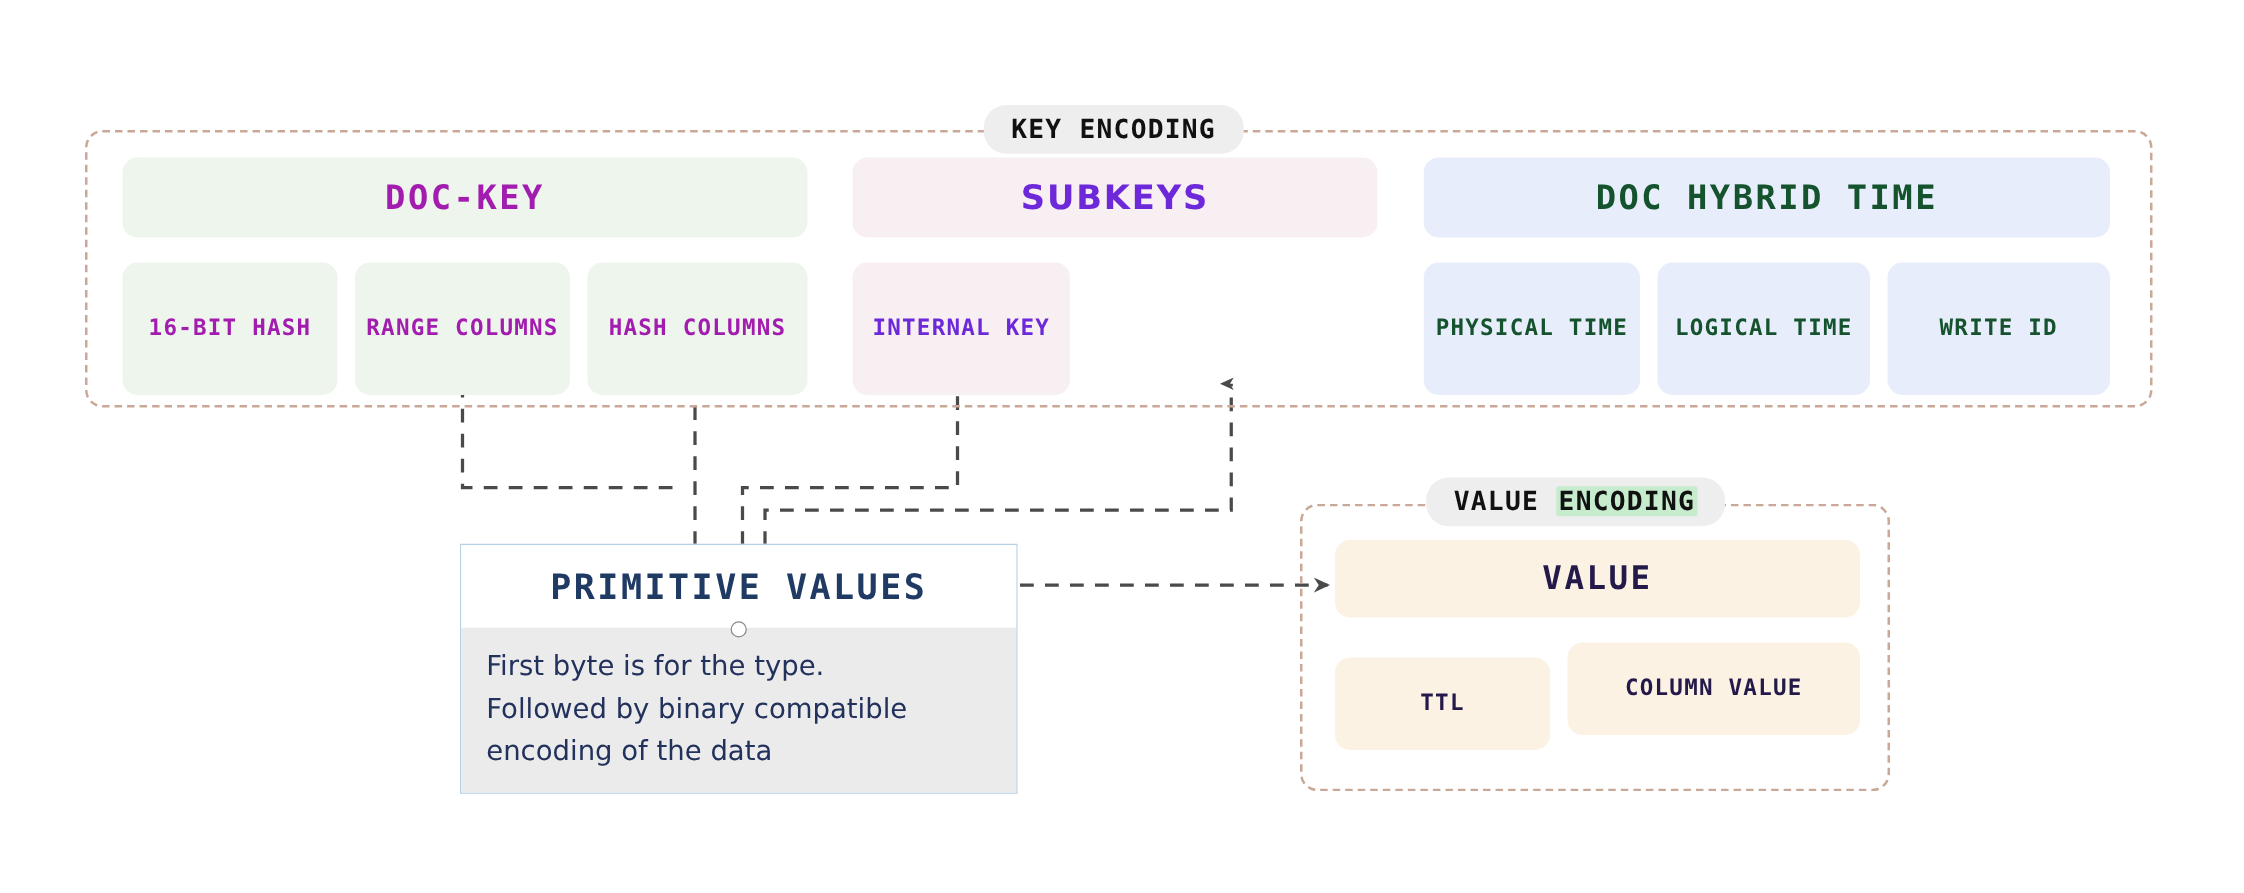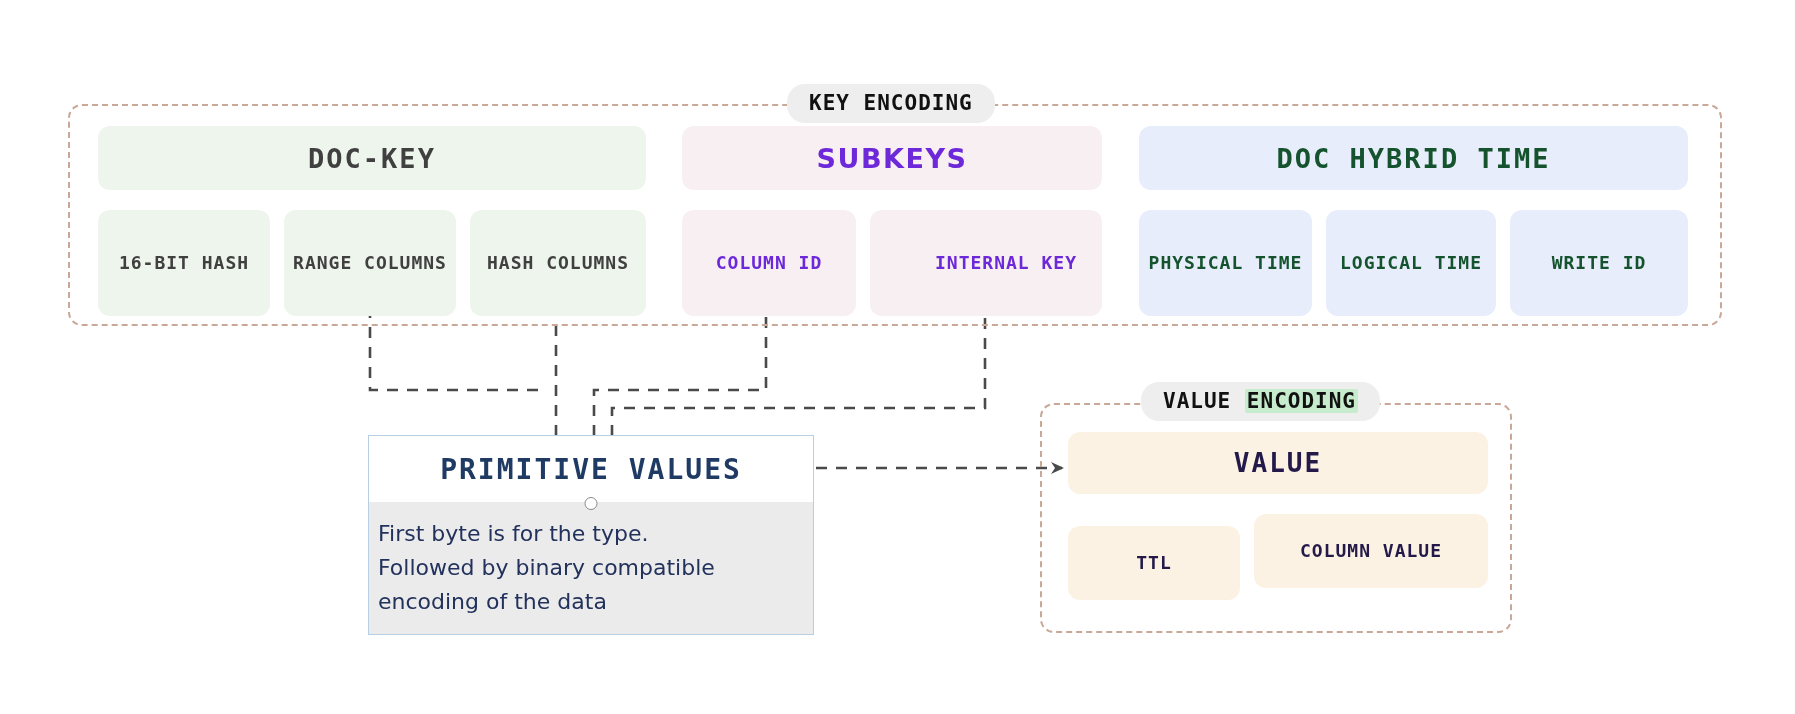--- a/index.html
+++ b/index.html
@@ -86,21 +86,21 @@
     justify-content: center;
     text-align: center;
     font-family: "DejaVu Sans Mono", monospace;
     font-size: 18px;
     font-weight: bold;
     letter-spacing: 1px;
     line-height: 1.45;
   }
 
   
-  .tone-green  { background: #eef5ec; color: #404040; }
+  .tone-green  { background: #eef5ec; color: #a21caf; }
   
   .tone-pink   { background: #f7eff2; color: #6d28d9; }
   
   .tone-blue   { background: #e7edfb; color: #14532d; }
   
   .tone-cream  { background: #fbf2e4; color: #241a4a; }
 
   
   #doc-key-col   { left: 98px;  top: 126px; width: 548px; }
   #subkeys-col   { left: 682px; top: 126px; width: 420px; }
@@ -160,21 +160,21 @@
     transform: translateX(-50%);
     width: 13px; height: 13px;
     border: 1.6px solid #8a8a8a;
     border-radius: 50%;
     background: #ffffff;
     z-index: 7;
   }
   #primitive-body {
     flex: 1;
     background: #ebebeb;
-    padding: 15px 16px 10px 9px;
+    padding: 15px 16px 10px 20px;
     font-family: "DejaVu Sans", sans-serif;
     font-size: 22px;
     line-height: 1.55;
     color: #23325c;
     white-space: pre-line;
   }
 </style>
 </head>
 <body>
 
@@ -216,21 +216,20 @@
       <div class="chip tone-green">RANGE
 COLUMNS</div>
       <div class="chip tone-green">HASH
 COLUMNS</div>
     </div>
   </div>
 
   <div class="col" id="subkeys-col">
     <div class="major-box tone-pink">SUBKEYS</div>
     <div class="chip-row">
-      <div class="chip tone-pink">COLUMN ID</div>
       <div class="chip tone-pink">INTERNAL KEY</div>
     </div>
   </div>
 
   <div class="col" id="hybrid-col">
     <div class="major-box mono tone-blue">DOC HYBRID TIME</div>
     <div class="chip-row">
       <div class="chip tone-blue">PHYSICAL
 TIME</div>
       <div class="chip tone-blue">LOGICAL

